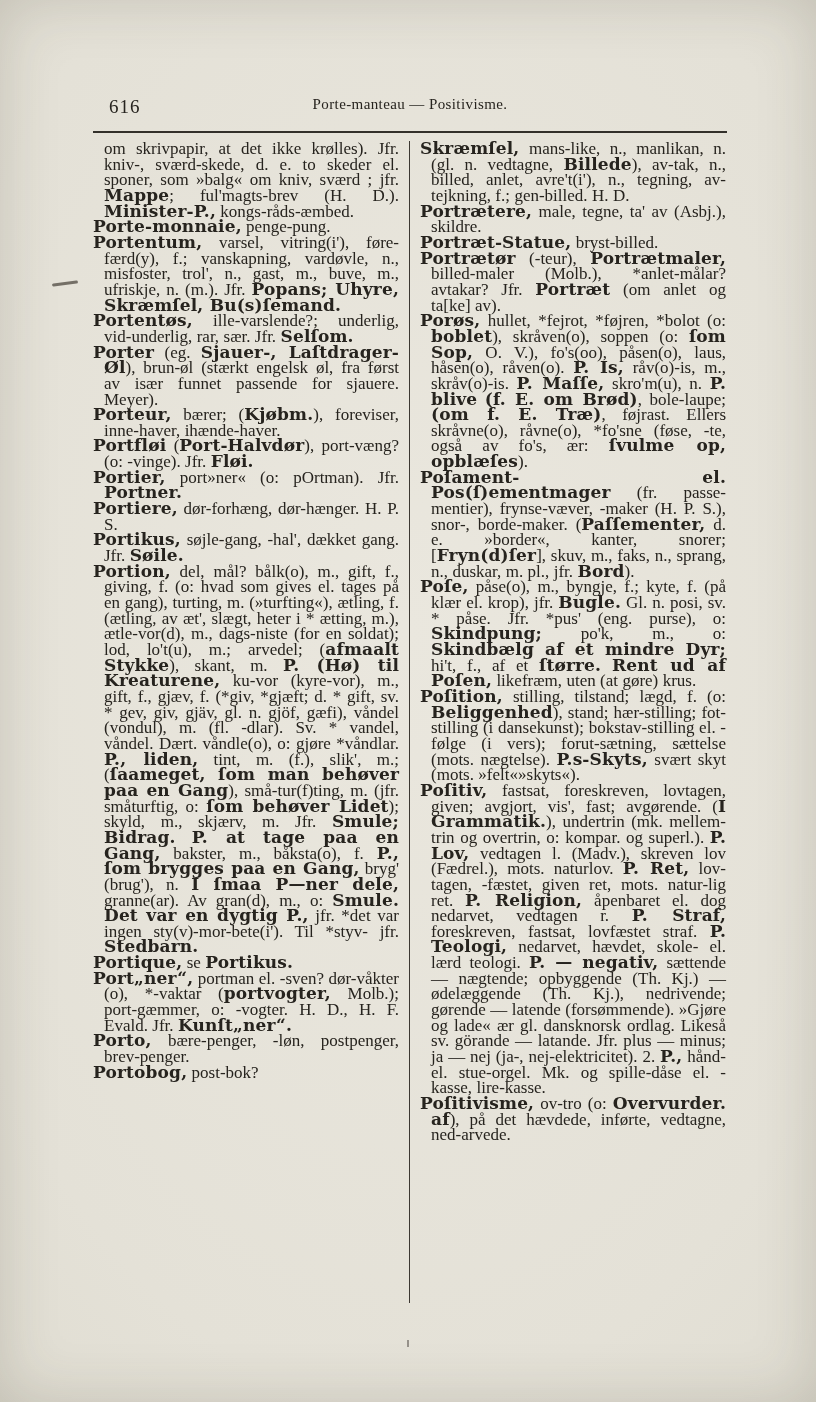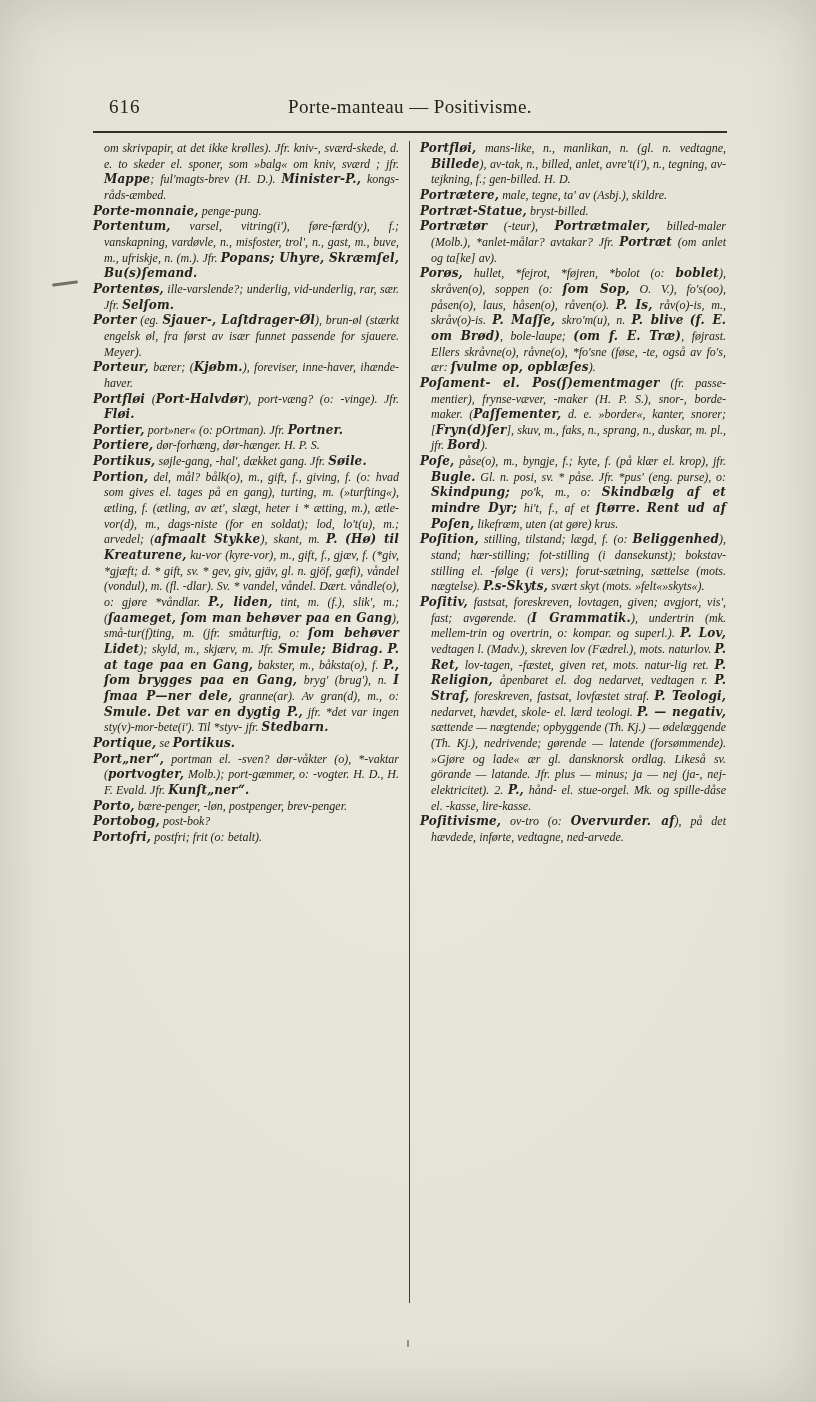--- a/index.html
+++ b/index.html
@@ -25,21 +25,21 @@
   }
   .pagenum {
     position: absolute;
     left: 16px; top: 0;
     font-size: 19px;
     letter-spacing: 1px;
   }
   .title {
     display: block;
     text-align: center;
-    font-size: 19px;
+    font-size: 15px;
     letter-spacing: 0.4px;
   }
   .rule {
     position: absolute;
     top: 131px; left: 93px; right: 89px;
     height: 2px;
     background: #33302a;
   }
   .columns {
     position: absolute;
@@ -49,27 +49,26 @@
   }
   .col { width: 306px; }
   .divider {
     width: 1px;
     height: 1162px;
     margin: 0 10px;
     background: #3c3832;
   }
   p.entry {
     margin: 0;
-    font-size: 12px;
+    font-size: 17px;
     line-height: 15.65px;
     text-align: justify;
     padding-left: 11px;
     text-indent: -11px;
     word-spacing: 0.15px;
-    font-style: italic;
   }
   p.entry.cont { text-indent: 0; }
   .hw {
     font-weight: 700;
     font-family: "DejaVu Serif", "Liberation Serif", serif;
     letter-spacing: 0.15px;
   }
   .margin-mark {
     position: absolute;
     left: 52px; top: 282px;
@@ -107,25 +106,24 @@
         <p class="entry"><span class="hw">Porteur,</span><span> bærer; (</span><span class="hw">Kjøbm.</span><span>), foreviser, inne-haver, ihænde-haver.</span></p>
         <p class="entry"><span class="hw">Portfløi</span><span> (</span><span class="hw">Port-Halvdør</span><span>), port-væng? (o: -vinge). Jfr. </span><span class="hw">Fløi.</span></p>
         <p class="entry"><span class="hw">Portier,</span><span> port»ner« (o: pOrtman). Jfr. </span><span class="hw">Portner.</span></p>
         <p class="entry"><span class="hw">Portiere,</span><span> dør-forhæng, dør-hænger. H. P. S.</span></p>
         <p class="entry"><span class="hw">Portikus,</span><span> søjle-gang, -hal', dækket gang. Jfr. </span><span class="hw">Søile.</span></p>
         <p class="entry"><span class="hw">Portion,</span><span> del, mål? bålk(o), m., gift, f., giving, f. (o: hvad som gives el. tages på en gang), turting, m. (»turfting«), ætling, f. (ætling, av æt', slægt, heter i * ætting, m.), ætle-vor(d), m., dags-niste (for en soldat); lod, lo't(u), m.; arvedel; (</span><span class="hw">afmaalt Stykke</span><span>), skant, m. </span><span class="hw">P. (Hø) til Kreaturene,</span><span> ku-vor (kyre-vor), m., gift, f., gjæv, f. (*giv, *gjæft; d. * gift, sv. * gev, giv, gjäv, gl. n. gjöf, gæfi), våndel (vondul), m. (fl. -dlar). Sv. * vandel, våndel. Dært. våndle(o), o: gjøre *våndlar. </span><span class="hw">P., liden,</span><span> tint, m. (f.), slik', m.; (</span><span class="hw">ſaameget, ſom man behøver paa en Gang</span><span>), små-tur(f)ting, m. (jfr. småturftig, o: </span><span class="hw">ſom behøver Lidet</span><span>); skyld, m., skjærv, m. Jfr. </span><span class="hw">Smule; Bidrag.</span><span> </span><span class="hw">P. at tage paa en Gang,</span><span> bakster, m., båksta(o), f. </span><span class="hw">P., ſom brygges paa en Gang,</span><span> bryg' (brug'), n. </span><span class="hw">I ſmaa P—ner dele,</span><span> granne(ar). Av gran(d), m., o: </span><span class="hw">Smule.</span><span> </span><span class="hw">Det var en dygtig P.,</span><span> jfr. *det var ingen sty(v)-mor-bete(i'). Til *styv- jfr. </span><span class="hw">Stedbarn.</span></p>
         <p class="entry"><span class="hw">Portique,</span><span> se </span><span class="hw">Portikus.</span></p>
         <p class="entry"><span class="hw">Port„ner“,</span><span> portman el. -sven? dør-våkter (o), *-vaktar (</span><span class="hw">portvogter,</span><span> Molb.); port-gæmmer, o: -vogter. H. D., H. F. Evald. Jfr. </span><span class="hw">Kunſt„ner“.</span></p>
         <p class="entry"><span class="hw">Porto,</span><span> bære-penger, -løn, postpenger, brev-penger.</span></p>
         <p class="entry"><span class="hw">Portobog,</span><span> post-bok?</span></p>
-        <p class="entry"><span class="hw">Portofri,</span><span> postfri; frit (o: betalt).</span></p>
       </div>
     <div class="divider"></div>
     <div class="col" id="col-right">
-        <p class="entry"><span class="hw">Portfløi,</span><span> mans-like, n., manlikan, n. (gl. n. vedtagne, </span><span class="hw">Billede</span><span>), av-tak, n., billed, anlet, avre't(i'), n., tegning, av-tejkning, f.; gen-billed. H. D.</span></p>
+        <p class="entry"><span class="hw">Skræmſel,</span><span> mans-like, n., manlikan, n. (gl. n. vedtagne, </span><span class="hw">Billede</span><span>), av-tak, n., billed, anlet, avre't(i'), n., tegning, av-tejkning, f.; gen-billed. H. D.</span></p>
         <p class="entry"><span class="hw">Portrætere,</span><span> male, tegne, ta' av (Asbj.), skildre.</span></p>
         <p class="entry"><span class="hw">Portræt-Statue,</span><span> bryst-billed.</span></p>
         <p class="entry"><span class="hw">Portrætør</span><span> (-teur), </span><span class="hw">Portrætmaler,</span><span> billed-maler (Molb.), *anlet-målar? avtakar? Jfr. </span><span class="hw">Portræt</span><span> (om anlet og ta[ke] av).</span></p>
         <p class="entry"><span class="hw">Porøs,</span><span> hullet, *fejrot, *føjren, *bolot (o: </span><span class="hw">boblet</span><span>), skråven(o), soppen (o: </span><span class="hw">ſom Sop,</span><span> O. V.), fo's(oo), påsen(o), laus, håsen(o), råven(o). </span><span class="hw">P. Is,</span><span> råv(o)-is, m., skråv(o)-is. </span><span class="hw">P. Maſſe,</span><span> skro'm(u), n. </span><span class="hw">P. blive</span><span> </span><span class="hw">(f. E. om Brød)</span><span>, bole-laupe; </span><span class="hw">(om f. E. Træ)</span><span>, føjrast. Ellers skråvne(o), råvne(o), *fo'sne (føse, -te, også av fo's, ær: </span><span class="hw">ſvulme op, opblæſes</span><span>).</span></p>
         <p class="entry"><span class="hw">Poſament- el. Pos(ſ)ementmager</span><span> (fr. passe-mentier), frynse-væver, -maker (H. P. S.), snor-, borde-maker. (</span><span class="hw">Paſſementer,</span><span> d. e. »border«, kanter, snorer; [</span><span class="hw">Fryn(d)ſer</span><span>], skuv, m., faks, n., sprang, n., duskar, m. pl., jfr. </span><span class="hw">Bord</span><span>).</span></p>
         <p class="entry"><span class="hw">Poſe,</span><span> påse(o), m., byngje, f.; kyte, f. (på klær el. krop), jfr. </span><span class="hw">Bugle.</span><span> Gl. n. posi, sv. * påse. Jfr. *pus' (eng. purse), o: </span><span class="hw">Skindpung;</span><span> po'k, m., o: </span><span class="hw">Skindbælg af et mindre Dyr;</span><span> hi't, f., af et </span><span class="hw">ſtørre.</span><span> </span><span class="hw">Rent ud af Poſen,</span><span> likefræm, uten (at gøre) krus.</span></p>
         <p class="entry"><span class="hw">Poſition,</span><span> stilling, tilstand; lægd, f. (o: </span><span class="hw">Beliggenhed</span><span>), stand; hær-stilling; fot-stilling (i dansekunst); bokstav-stilling el. -følge (i vers); forut-sætning, sættelse (mots. nægtelse). </span><span class="hw">P.s-Skyts,</span><span> svært skyt (mots. »felt«»skyts«).</span></p>
         <p class="entry"><span class="hw">Poſitiv,</span><span> fastsat, foreskreven, lovtagen, given; avgjort, vis', fast; avgørende. (</span><span class="hw">I Grammatik.</span><span>), undertrin (mk. mellem-trin og overtrin, o: kompar. og superl.). </span><span class="hw">P. Lov,</span><span> vedtagen l. (Madv.), skreven lov (Fædrel.), mots. naturlov. </span><span class="hw">P. Ret,</span><span> lov-tagen, -fæstet, given ret, mots. natur-lig ret. </span><span class="hw">P. Religion,</span><span> åpenbaret el. dog nedarvet, vedtagen r. </span><span class="hw">P. Straf,</span><span> foreskreven, fastsat, lovfæstet straf. </span><span class="hw">P. Teologi,</span><span> nedarvet, hævdet, skole- el. lærd teologi. </span><span class="hw">P. — negativ,</span><span> sættende — nægtende; opbyggende (Th. Kj.) — ødelæggende (Th. Kj.), nedrivende; gørende — latende (forsømmende). »Gjøre og lade« ær gl. dansknorsk ordlag. Likeså sv. görande — latande. Jfr. plus — minus; ja — nej (ja-, nej-elektricitet). 2. </span><span class="hw">P.,</span><span> hånd- el. stue-orgel. Mk. og spille-dåse el. -kasse, lire-kasse.</span></p>
         <p class="entry"><span class="hw">Poſitivisme,</span><span> ov-tro (o: </span><span class="hw">Overvurder. af</span><span>), på det hævdede, inførte, vedtagne, ned-arvede.</span></p>
       </div>

